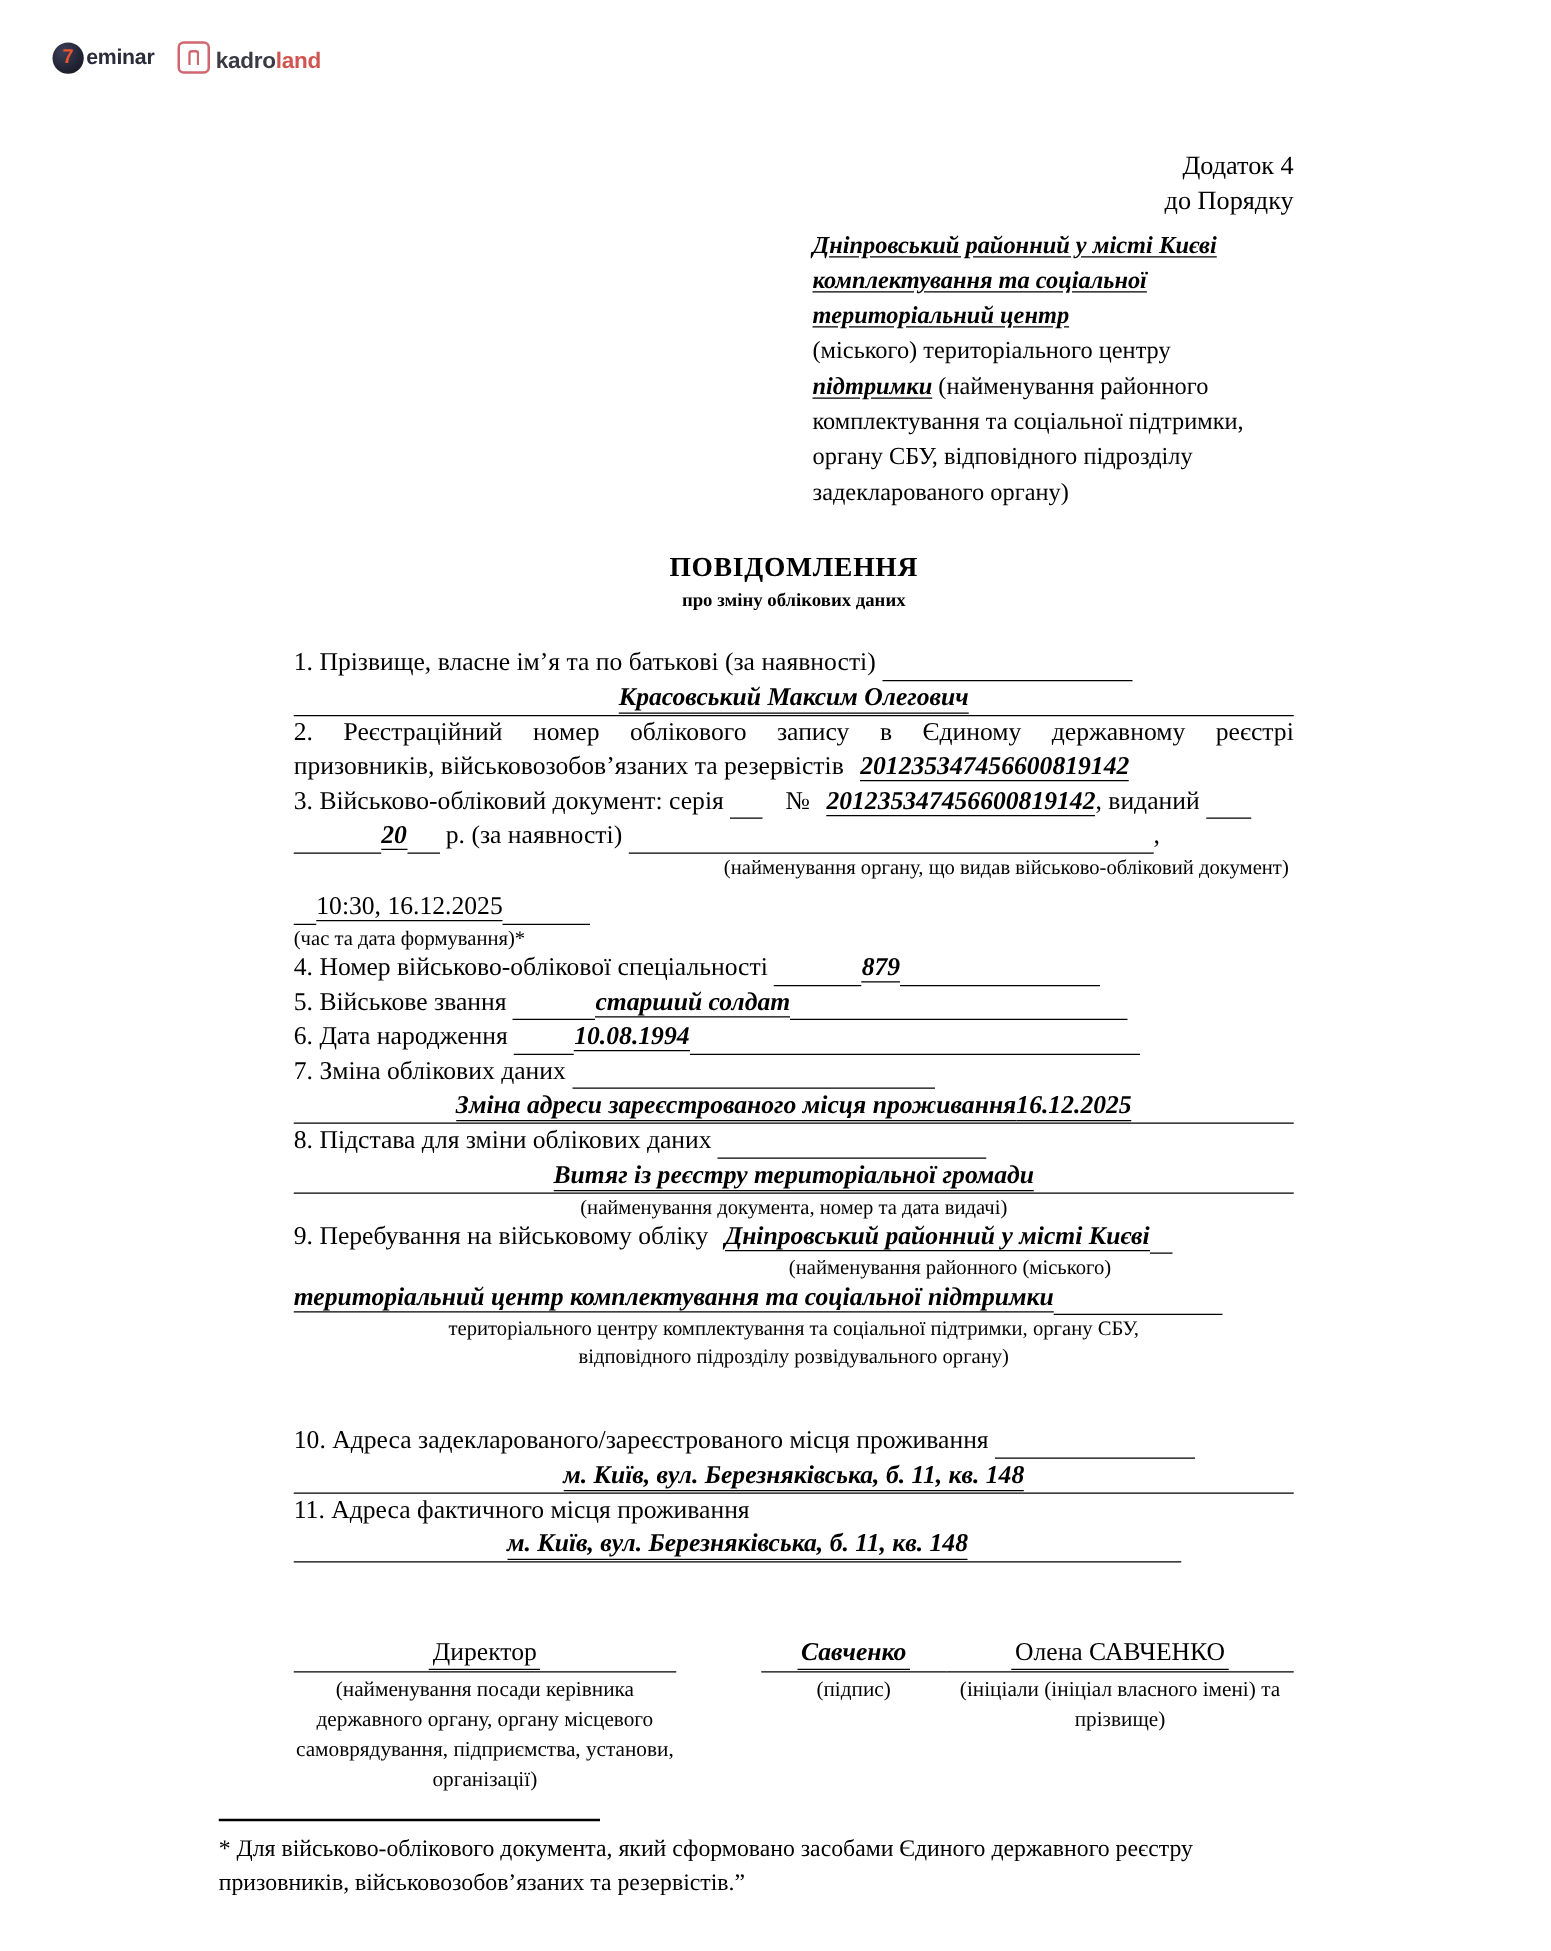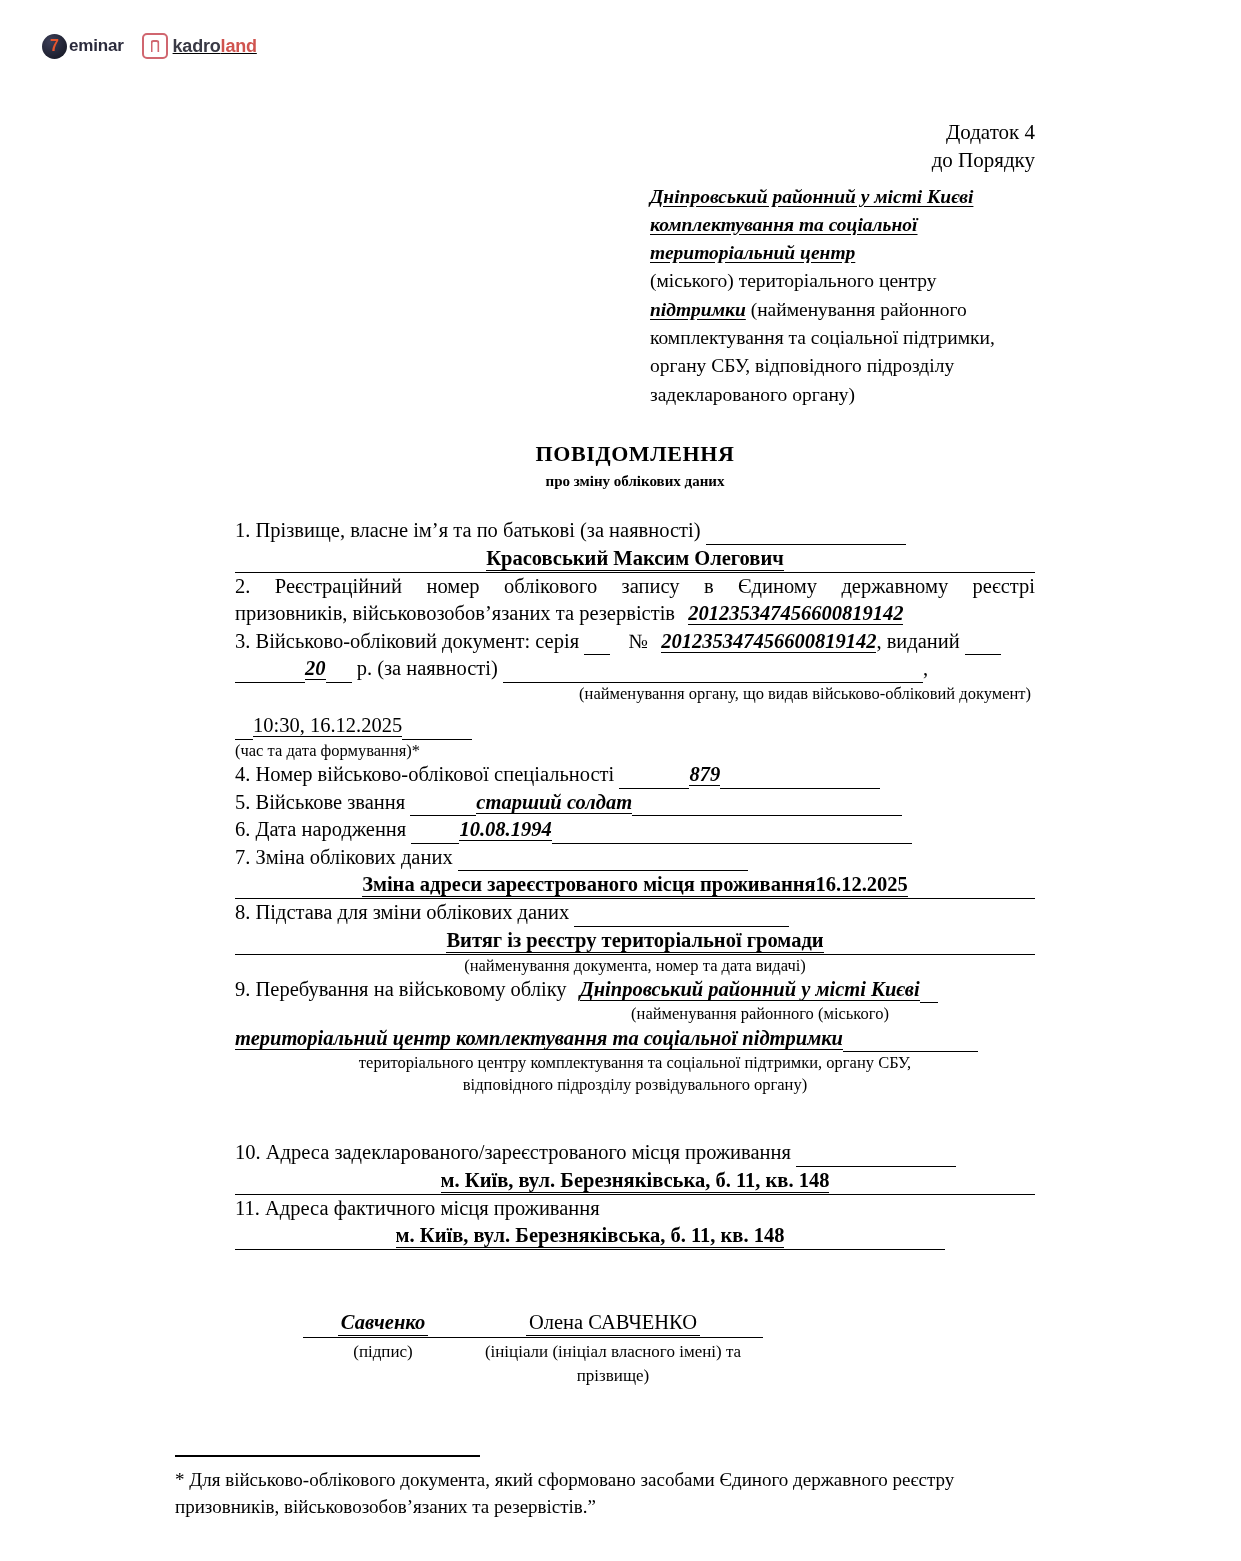--- a/index.html
+++ b/index.html
@@ -46,23 +46,22 @@
   }
   .z-word {
     font-family: "Liberation Sans", sans-serif;
     font-weight: bold;
     font-size: 17px;
     color: #2b2b3c;
     letter-spacing: -0.2px;
   }
   .logo-kadroland {
     display: flex;
-    align-items: center;
+    align-items: flex-end;
     gap: 5px;
-    text-decoration: underline;
   }
   .k-mark {
     width: 22px;
     height: 22px;
     border: 2px solid #d0666f;
     border-radius: 5px;
     position: relative;
   }
   .k-mark::after {
     content: "";
@@ -166,20 +165,21 @@
     position: relative;
     width: 100%;
     border-bottom: 1.3px solid #000;
     text-align: center;
     height: 1.32em;
     line-height: 1.32em;
     white-space: nowrap;
     overflow: visible;
   }
   .fill-row .v {
+    font-style: italic;
     font-weight: bold;
     border-bottom: 1.4px solid #000;
     display: inline-block;
     line-height: 1.18em;
   }
 
   .caption {
     text-align: center;
     font-size: 16.5px;
     line-height: 1.3;
@@ -387,20 +387,31 @@
           <span>11. Адреса фактичного місця проживання</span>
         </div>
         <div class="fill-row" style="width:710px;">
           <span class="v">м. Київ, вул. Березняківська, б. 11, кв. 148</span>
         </div>
       </div>
 
     </div>
 
     <div class="sig-block">
+      <div class="sig-col sig-post">
+        <div class="sig-rule">
+          <span class="v">Директор</span>
+        </div>
+        <div class="sig-cap">
+          <div>(найменування посади керівника</div>
+          <div>державного органу, органу місцевого</div>
+          <div>самоврядування, підприємства, установи,</div>
+          <div>організації)</div>
+        </div>
+      </div>
 
       <div class="sig-col sig-sign">
         <div class="sig-rule">
           <span class="v italic">Савченко</span>
         </div>
         <div class="sig-cap">(підпис)</div>
       </div>
 
       <div class="sig-col sig-name">
         <div class="sig-rule">

